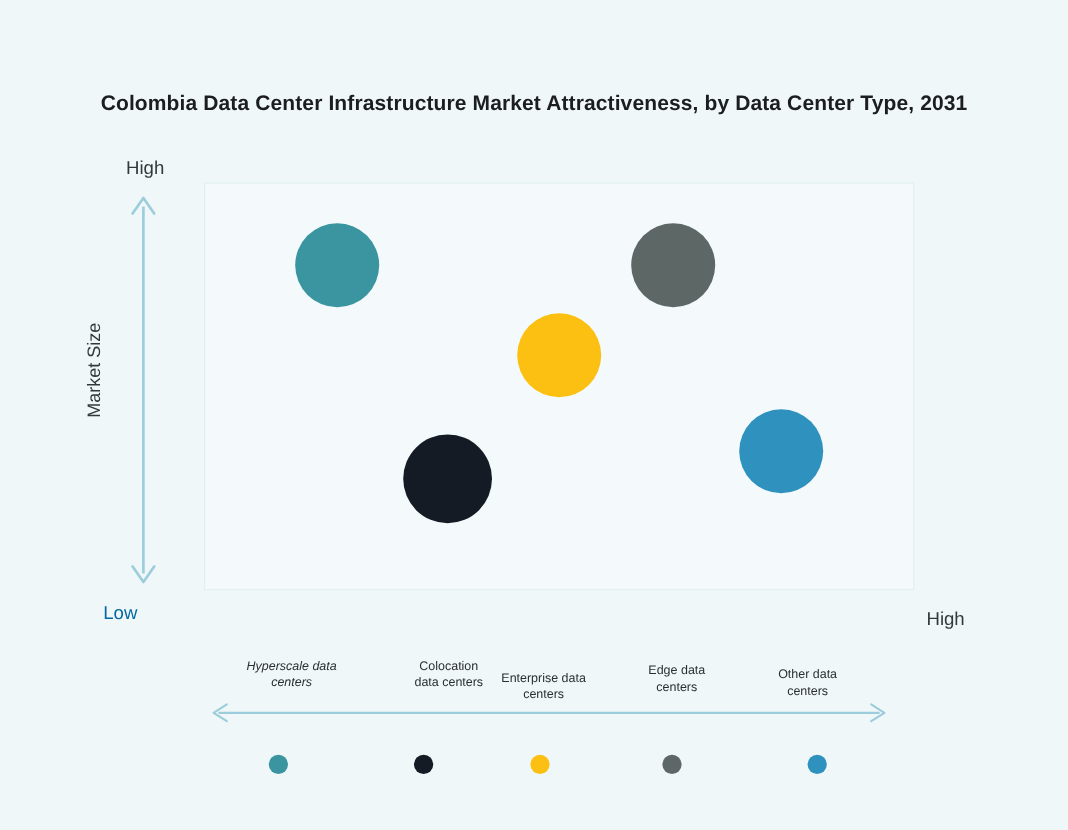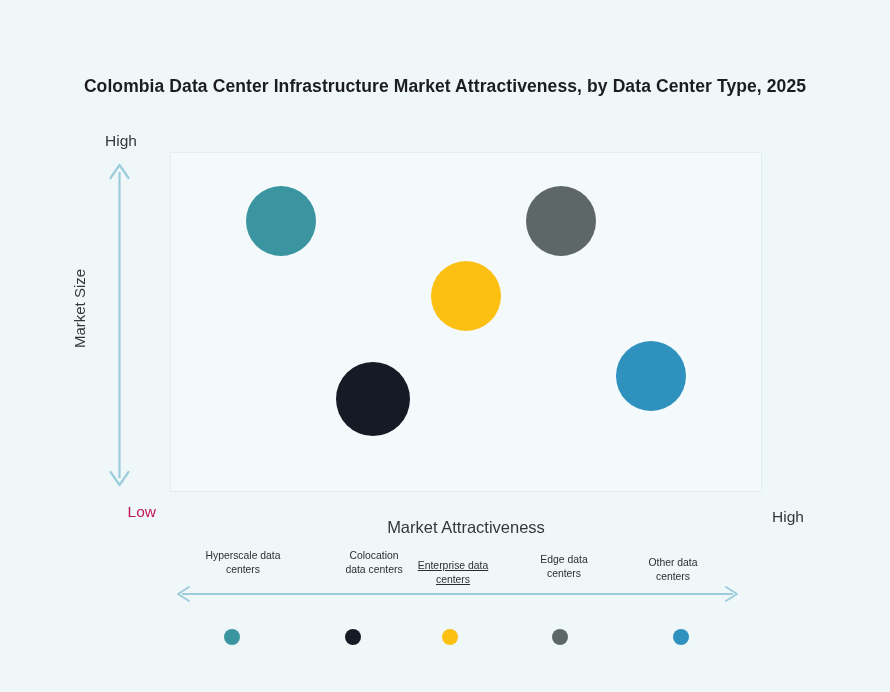--- a/index.html
+++ b/index.html
@@ -63,23 +63,23 @@
     width: 70px;
     text-align: center;
     font-size: 15.5px;
     color: #33383d;
   }
   .y-label-low {
     position: absolute;
     left: 86px;
     top: 503px;
     width: 70px;
-    text-align: right;
+    text-align: left;
     font-size: 15.5px;
-    color: #be185d;
+    color: #0369a1;
   }
   .y-axis-title {
     position: absolute;
     left: -6px;
     top: 300px;
     width: 170px;
     text-align: center;
     font-size: 15px;
     color: #33383d;
     transform: rotate(-90deg);
@@ -125,21 +125,21 @@
     width: 16px;
     height: 16px;
     border-radius: 50%;
   }
 </style>
 </head>
 <body>
 
 <div id="chart-root">
 
-  <div class="chart-title">Colombia Data Center Infrastructure  Market Attractiveness,  by Data Center Type, 2025</div>
+  <div class="chart-title">Colombia Data Center Infrastructure  Market Attractiveness,  by Data Center Type, 2031</div>
 
   <div class="y-label-high">High</div>
 
   <svg class="y-axis-svg" viewBox="0 0 32 330" preserveAspectRatio="none">
     <line x1="15.5" y1="12" x2="15.5" y2="318" stroke="#9ccddc" stroke-width="2.2"></line>
     <polyline points="6.5,18 15.5,5 24.5,18" fill="none" stroke="#9ccddc" stroke-width="2.2" stroke-linecap="round" stroke-linejoin="round"></polyline>
     <polyline points="6.5,312 15.5,325 24.5,312" fill="none" stroke="#9ccddc" stroke-width="2.2" stroke-linecap="round" stroke-linejoin="round"></polyline>
   </svg>
 
   <div class="y-label-low">Low</div>
@@ -148,28 +148,27 @@
 
   <div class="plot-area">
 
   <div class="bubble" style="left: 75px; top: 33px; width: 70px; height: 70px; background: rgb(58, 149, 160);"></div>
       <div class="bubble" style="left: 165px; top: 209px; width: 74px; height: 74px; background: rgb(20, 27, 36);"></div>
       <div class="bubble" style="left: 260px; top: 108px; width: 70px; height: 70px; background: rgb(251, 192, 18);"></div>
       <div class="bubble" style="left: 355px; top: 33px; width: 70px; height: 70px; background: rgb(93, 104, 102);"></div>
       <div class="bubble" style="left: 445px; top: 188px; width: 70px; height: 70px; background: rgb(47, 145, 190);"></div>
     </div>
 
-  <div class="x-axis-title">Market Attractiveness</div>
 
   <div class="x-label-high">High</div>
 
   <div id="legend-labels">
-      <div class="legend-label" style="left: 183px; top: 549px; width: 120px;">Hyperscale data<div>centers</div></div>
+      <div class="legend-label" style="left: 183px; top: 549px; width: 120px; font-style: italic;">Hyperscale data<div>centers</div></div>
       <div class="legend-label" style="left: 324px; top: 549px; width: 100px;">Colocation<div>data centers</div></div>
-      <div class="legend-label" style="left: 401px; top: 559px; width: 104px; text-decoration: underline;">Enterprise data<div>centers</div></div>
+      <div class="legend-label" style="left: 401px; top: 559px; width: 104px;">Enterprise data<div>centers</div></div>
       <div class="legend-label" style="left: 515px; top: 553px; width: 98px;">Edge data<div>centers</div></div>
       <div class="legend-label" style="left: 624px; top: 556px; width: 98px;">Other data<div>centers</div></div>
     </div>
 
   <svg class="legend-arrow-svg" viewBox="0 0 575 22" preserveAspectRatio="none">
     <line x1="12" y1="11" x2="563" y2="11" stroke="#9ccddc" stroke-width="1.8"></line>
     <polyline points="19,4 8,11 19,18" fill="none" stroke="#9ccddc" stroke-width="1.8" stroke-linecap="round" stroke-linejoin="round"></polyline>
     <polyline points="556,4 567,11 556,18" fill="none" stroke="#9ccddc" stroke-width="1.8" stroke-linecap="round" stroke-linejoin="round"></polyline>
   </svg>
 

